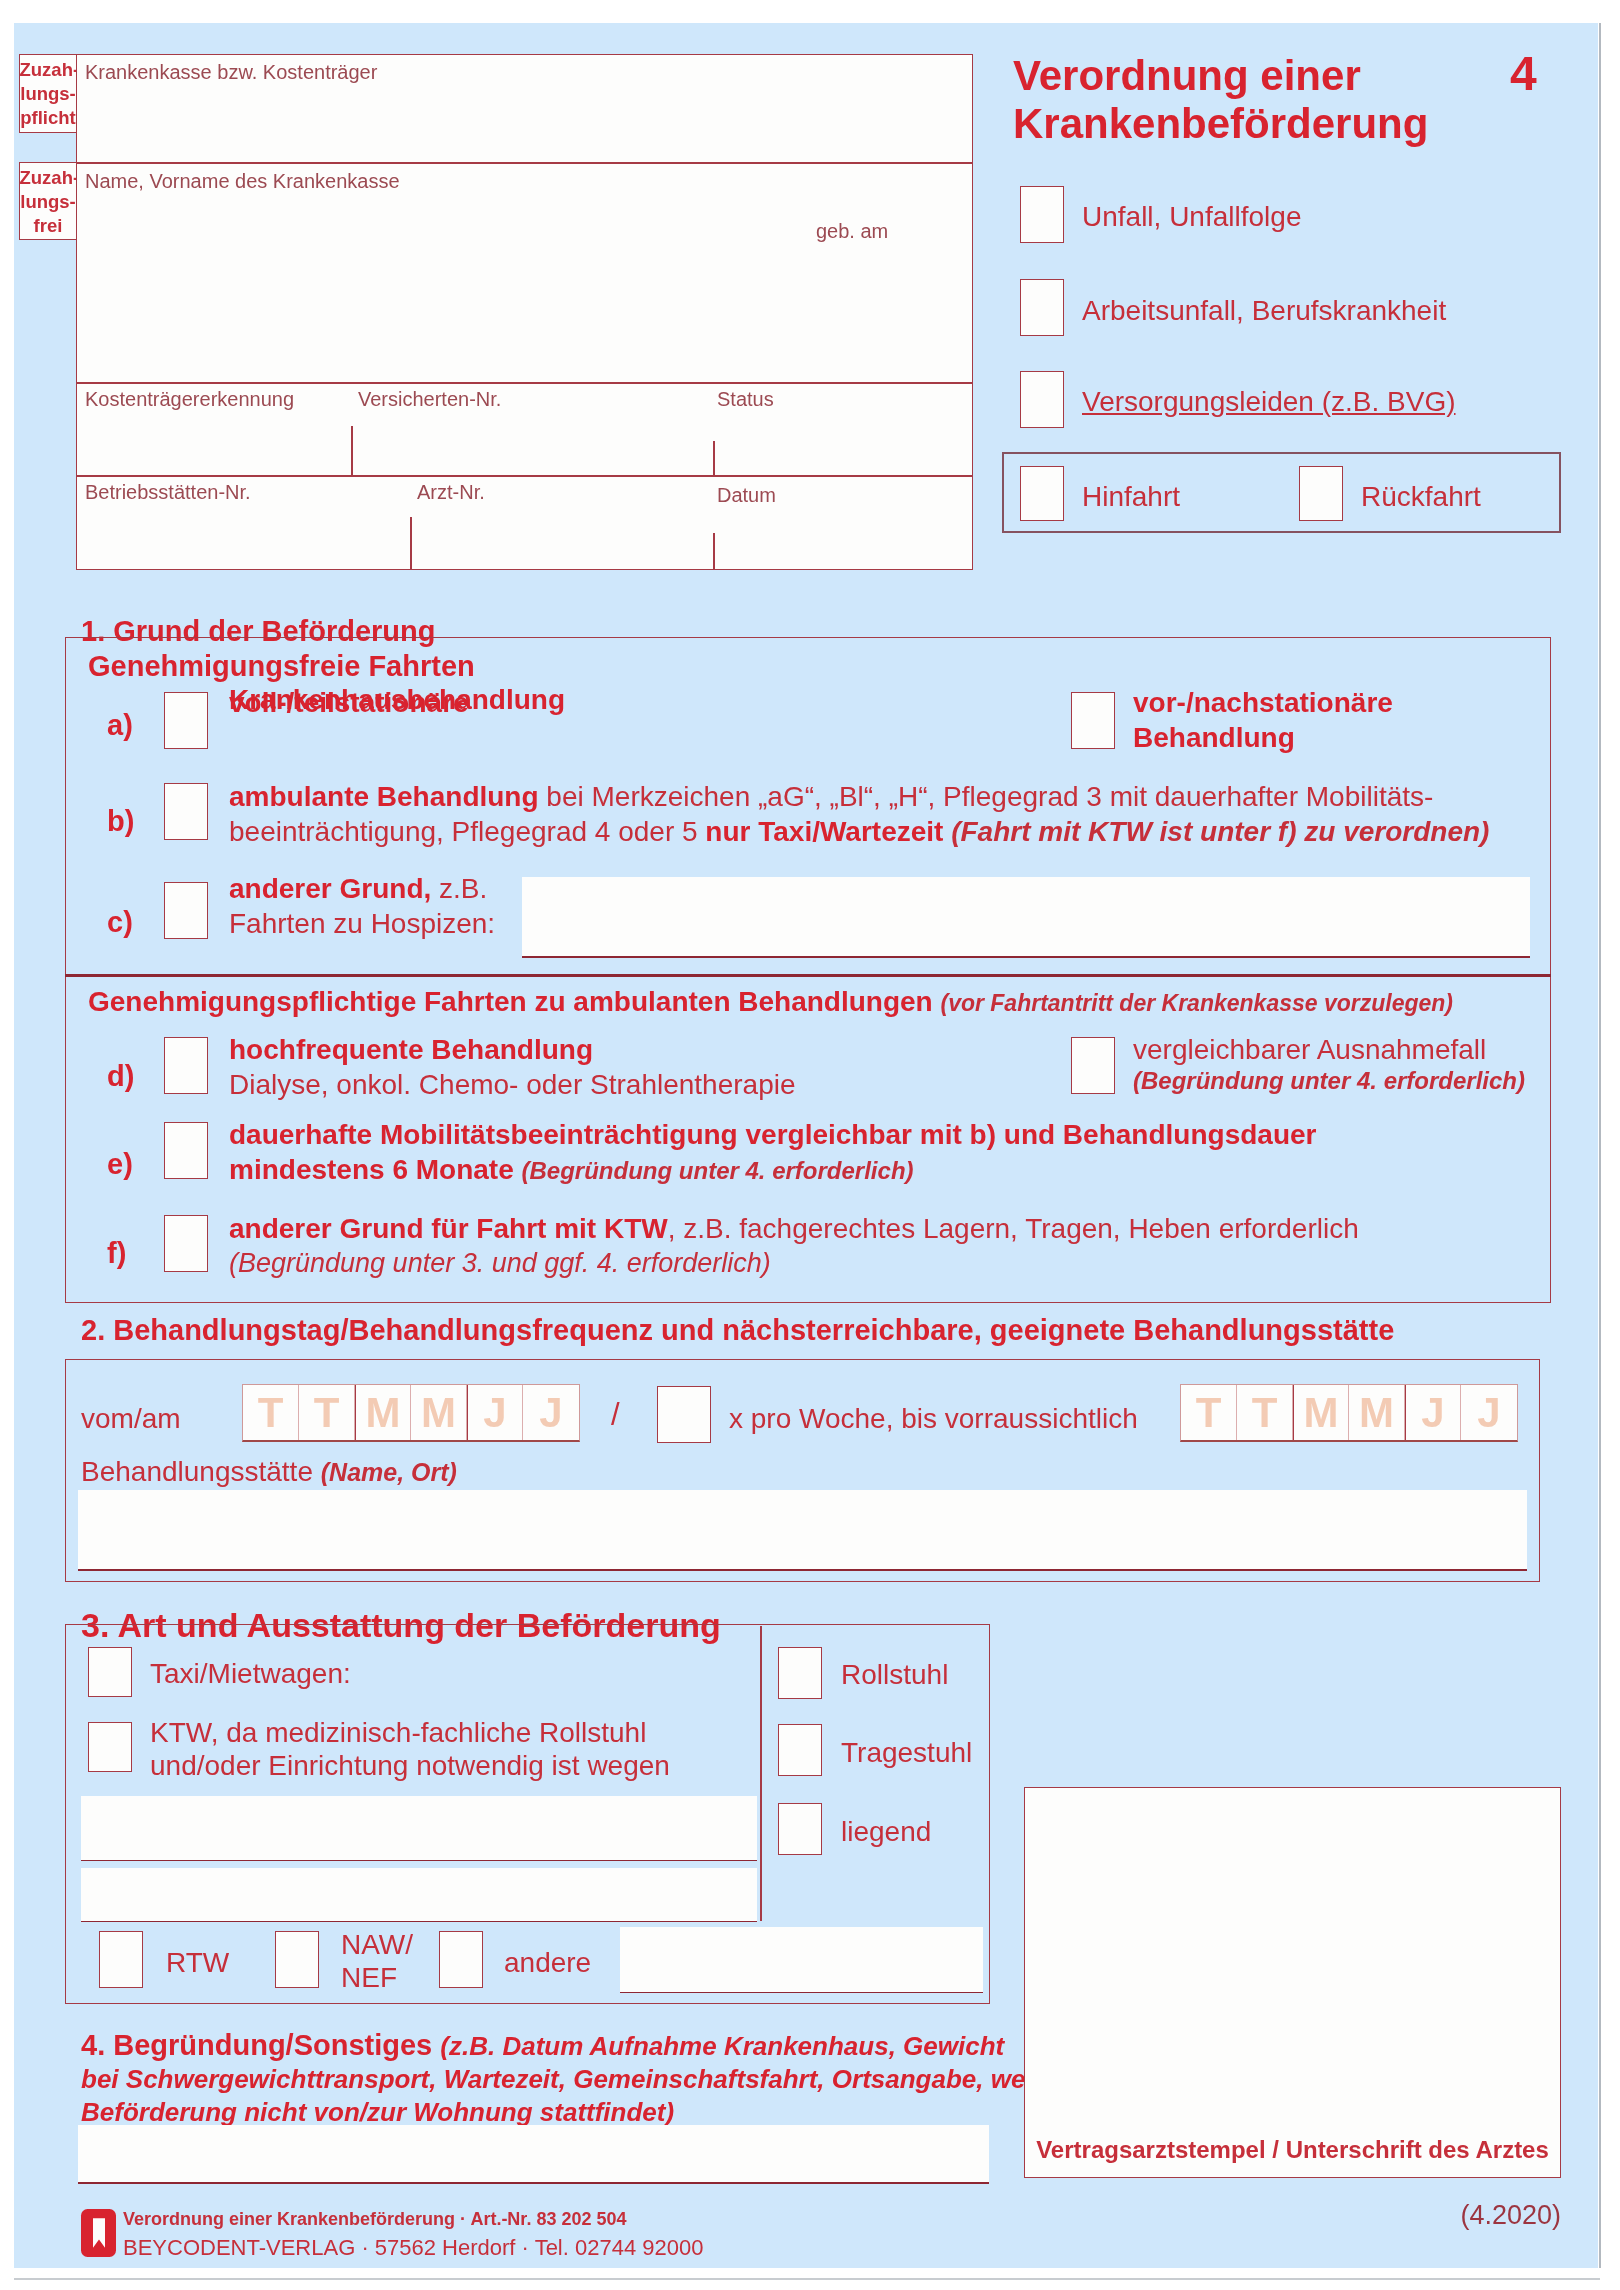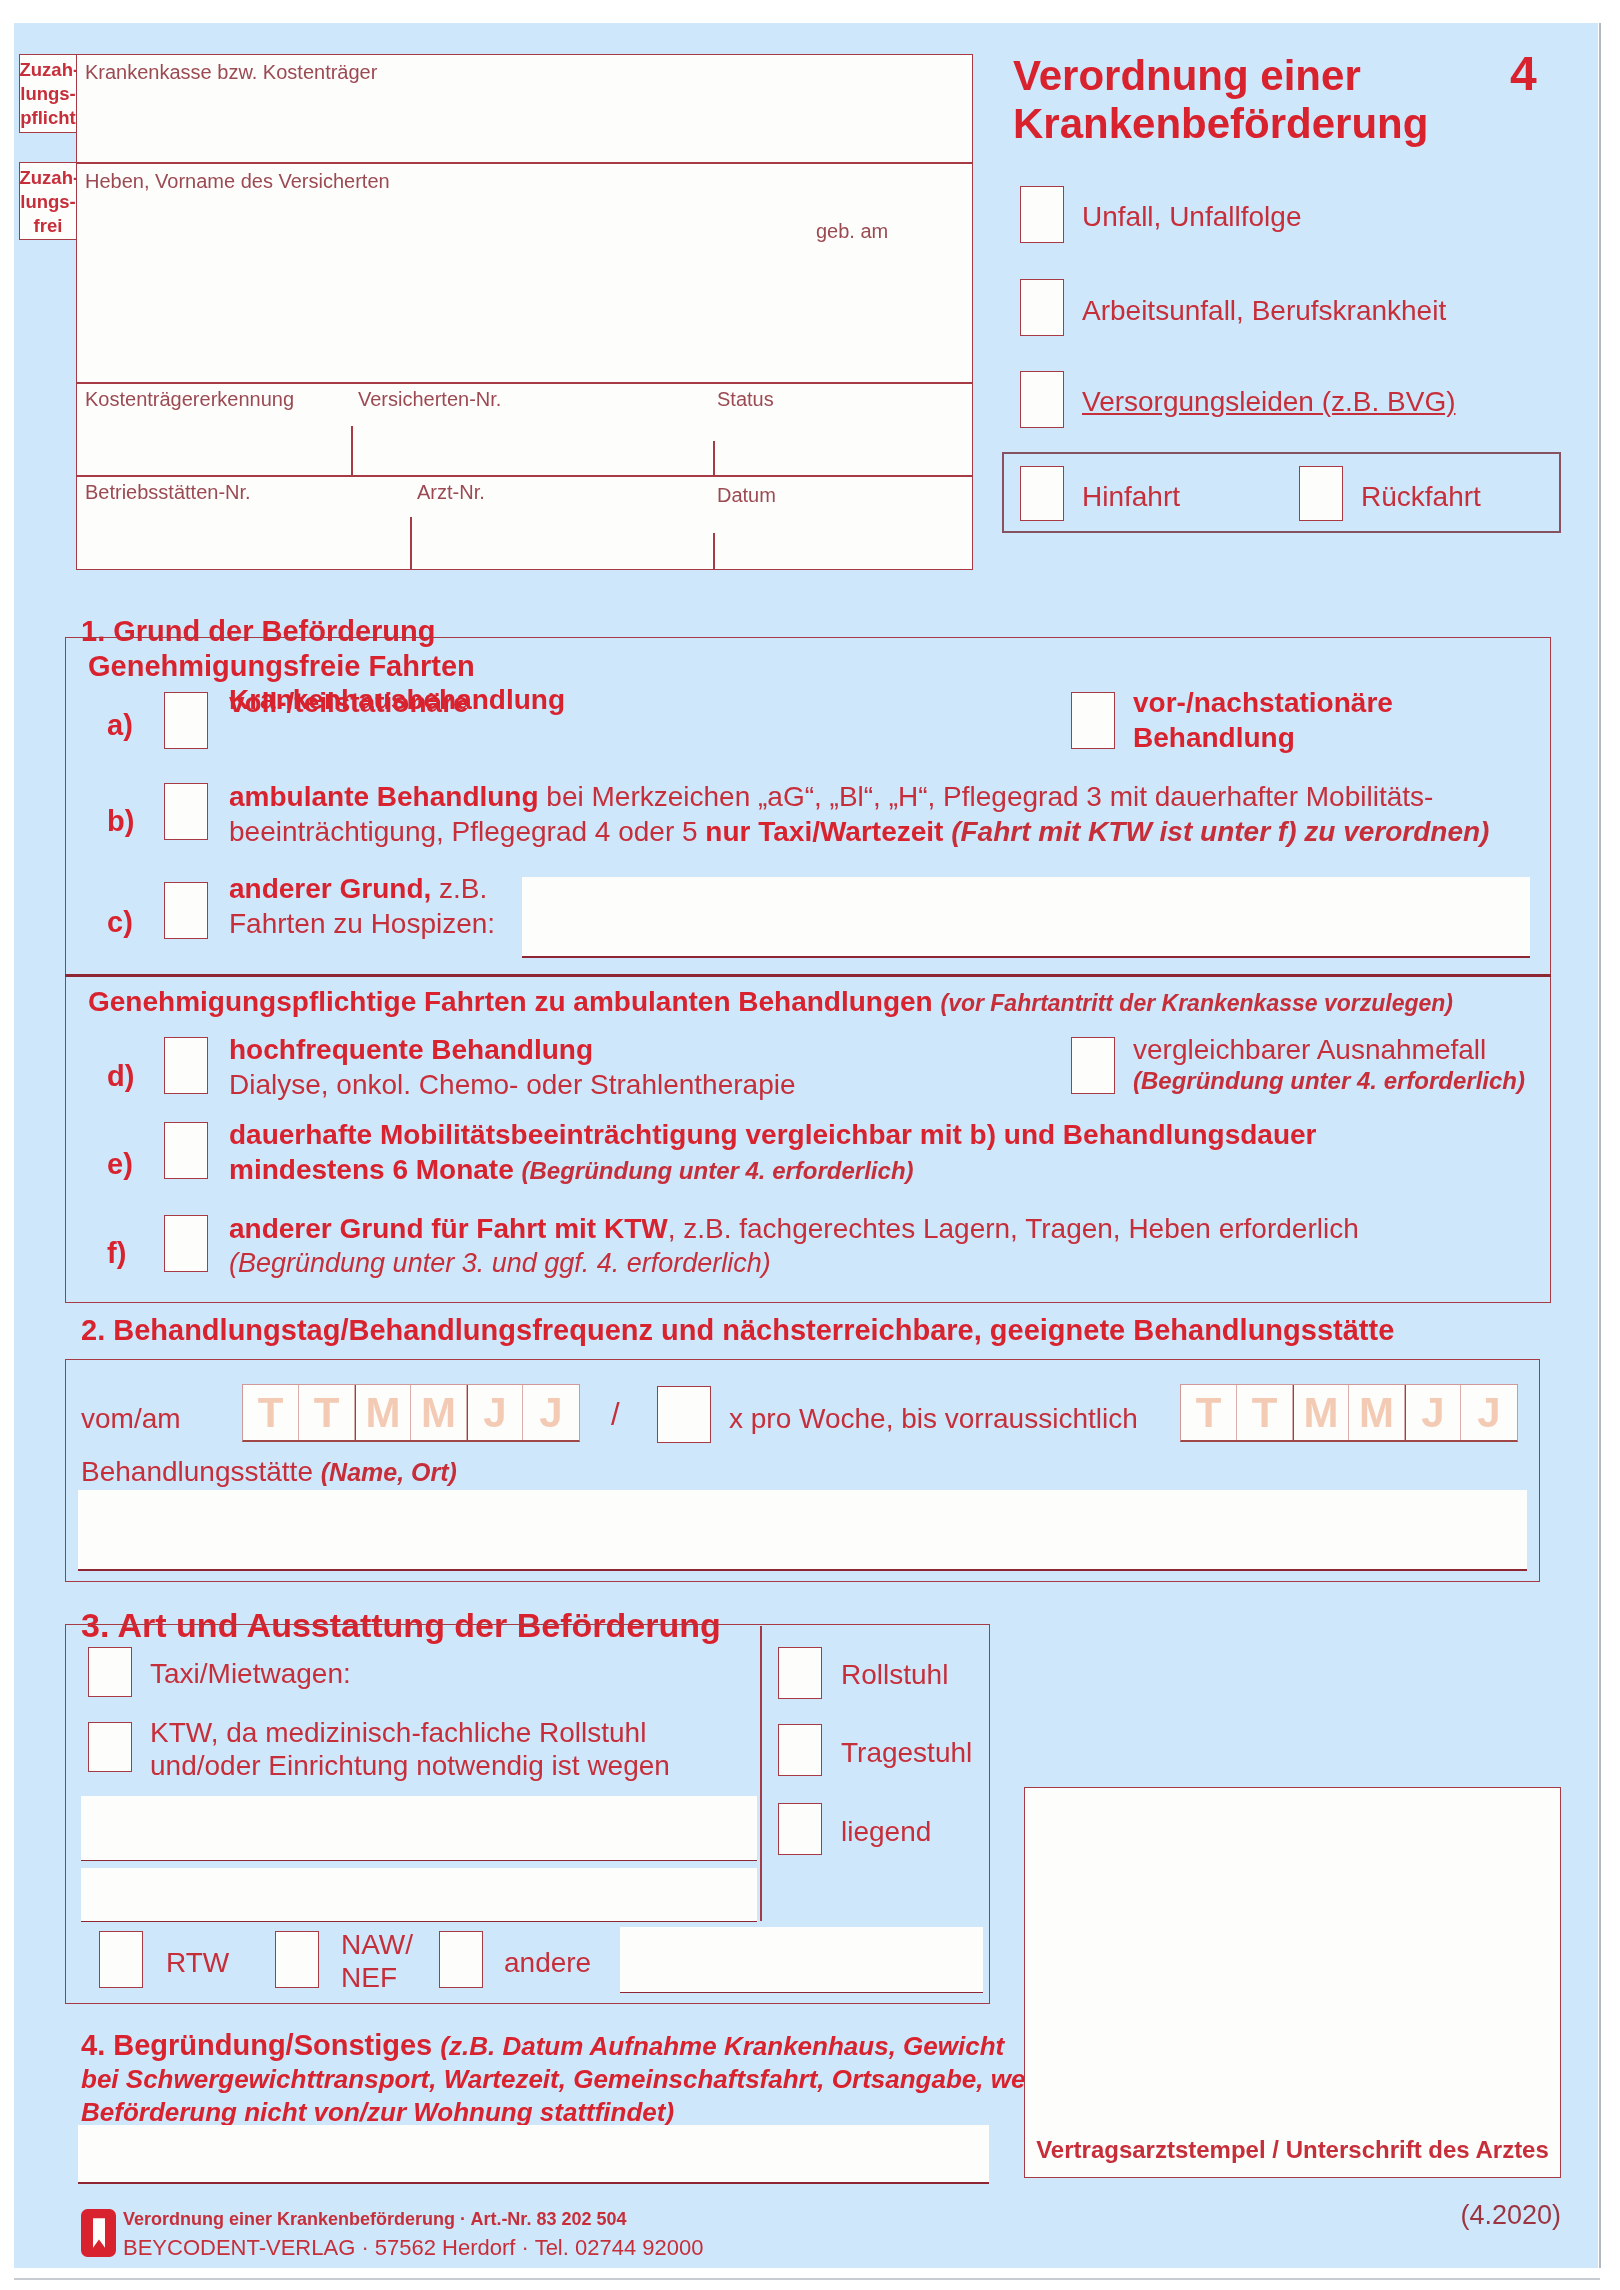--- a/index.html
+++ b/index.html
@@ -54,21 +54,21 @@
 
   <div class="box" style="left:76px;top:54px;width:897px;height:516px;background:#fdfdfc;border-width:1.8px;"></div>
   <div class="hl" style="left:76px;top:162px;width:897px;"></div>
   <div class="hl" style="left:76px;top:382px;width:897px;"></div>
   <div class="hl" style="left:76px;top:475px;width:897px;"></div>
   <div class="vl" style="left:351px;top:426px;height:49px;"></div>
   <div class="vl" style="left:713px;top:441px;height:34px;"></div>
   <div class="vl" style="left:410px;top:517px;height:53px;"></div>
   <div class="vl" style="left:713px;top:533px;height:36px;"></div>
   <div class="lbl" style="left:85px;top:61px;">Krankenkasse bzw. Kostenträger</div>
-  <div class="lbl" style="left:85px;top:170px;">Heben, Vorname des Versicherten</div>
+  <div class="lbl" style="left:85px;top:170px;">Name, Vorname des Krankenkasse</div>
   <div class="lbl" style="left:816px;top:220px;">geb. am</div>
   <div class="lbl" style="left:85px;top:388px;">Kostenträgererkennung</div>
   <div class="lbl" style="left:358px;top:388px;">Versicherten-Nr.</div>
   <div class="lbl" style="left:717px;top:388px;">Status</div>
   <div class="lbl" style="left:85px;top:481px;">Betriebsstätten-Nr.</div>
   <div class="lbl" style="left:417px;top:481px;">Arzt-Nr.</div>
   <div class="lbl" style="left:717px;top:484px;">Datum</div>
 
   <div class="t b acc" style="left:1013px;top:52px;font-size:42px;">Verordnung einer</div>
   <div class="t b acc" style="left:1013px;top:100px;font-size:42px;">Krankenbeförderung</div>

